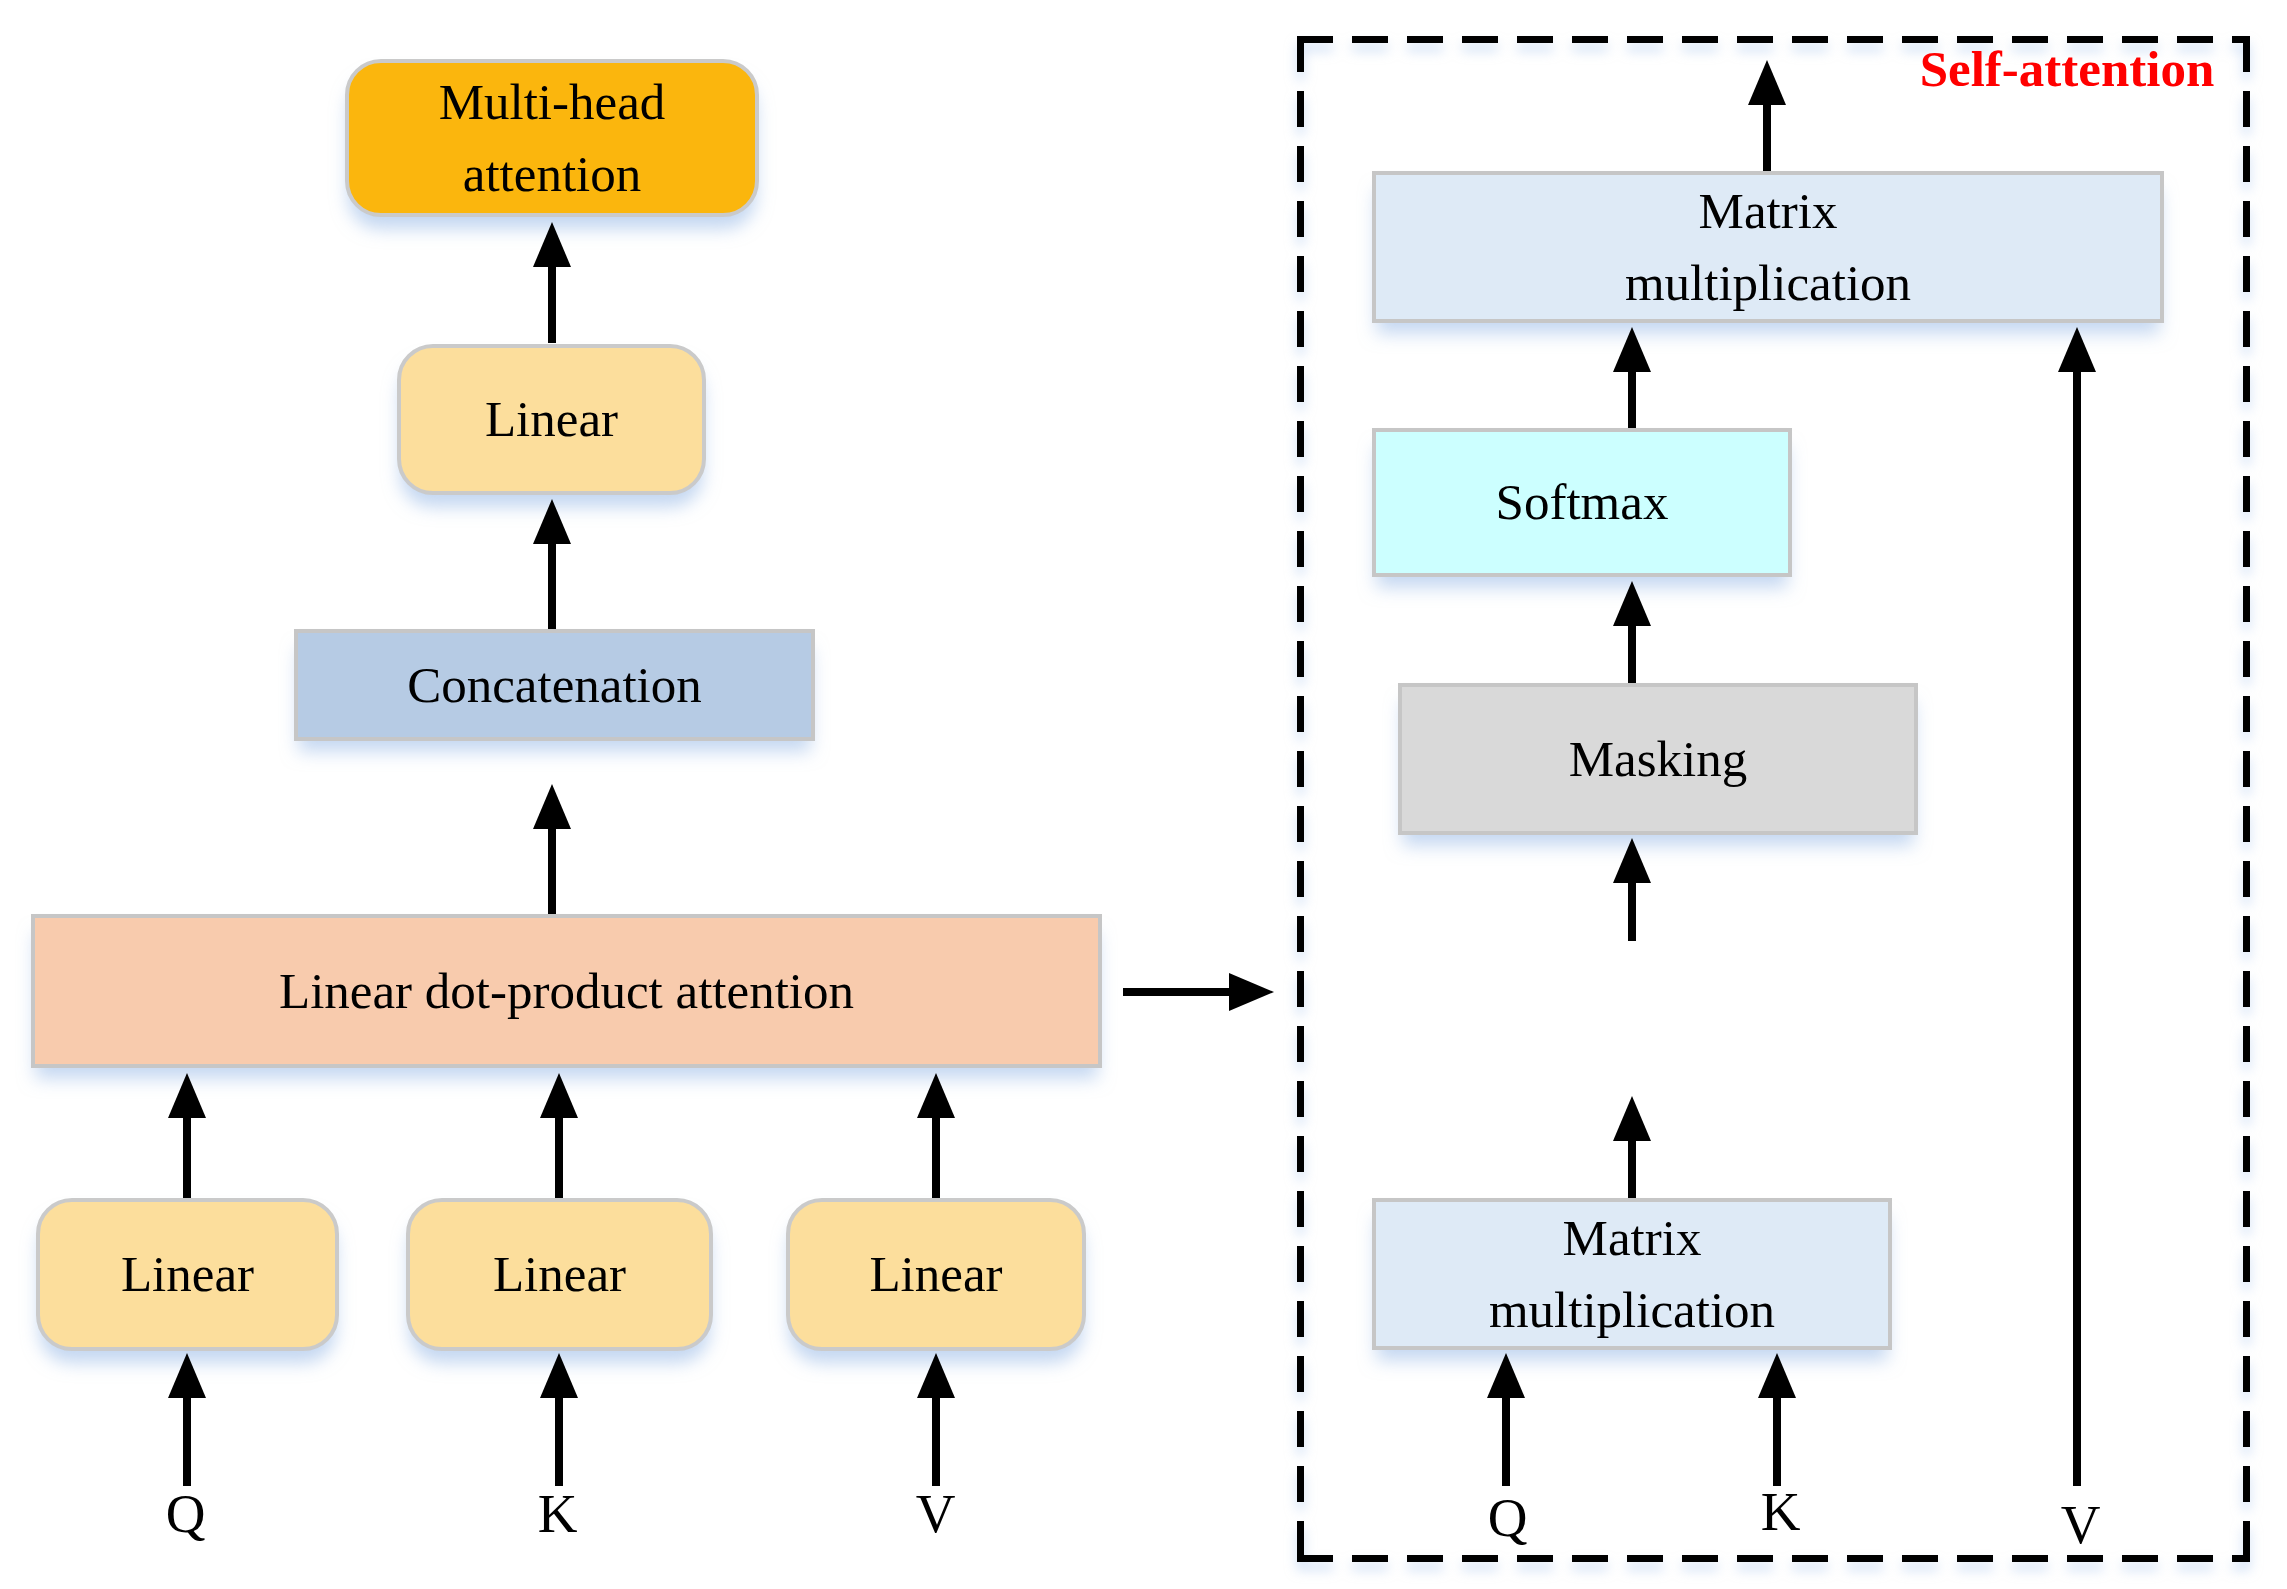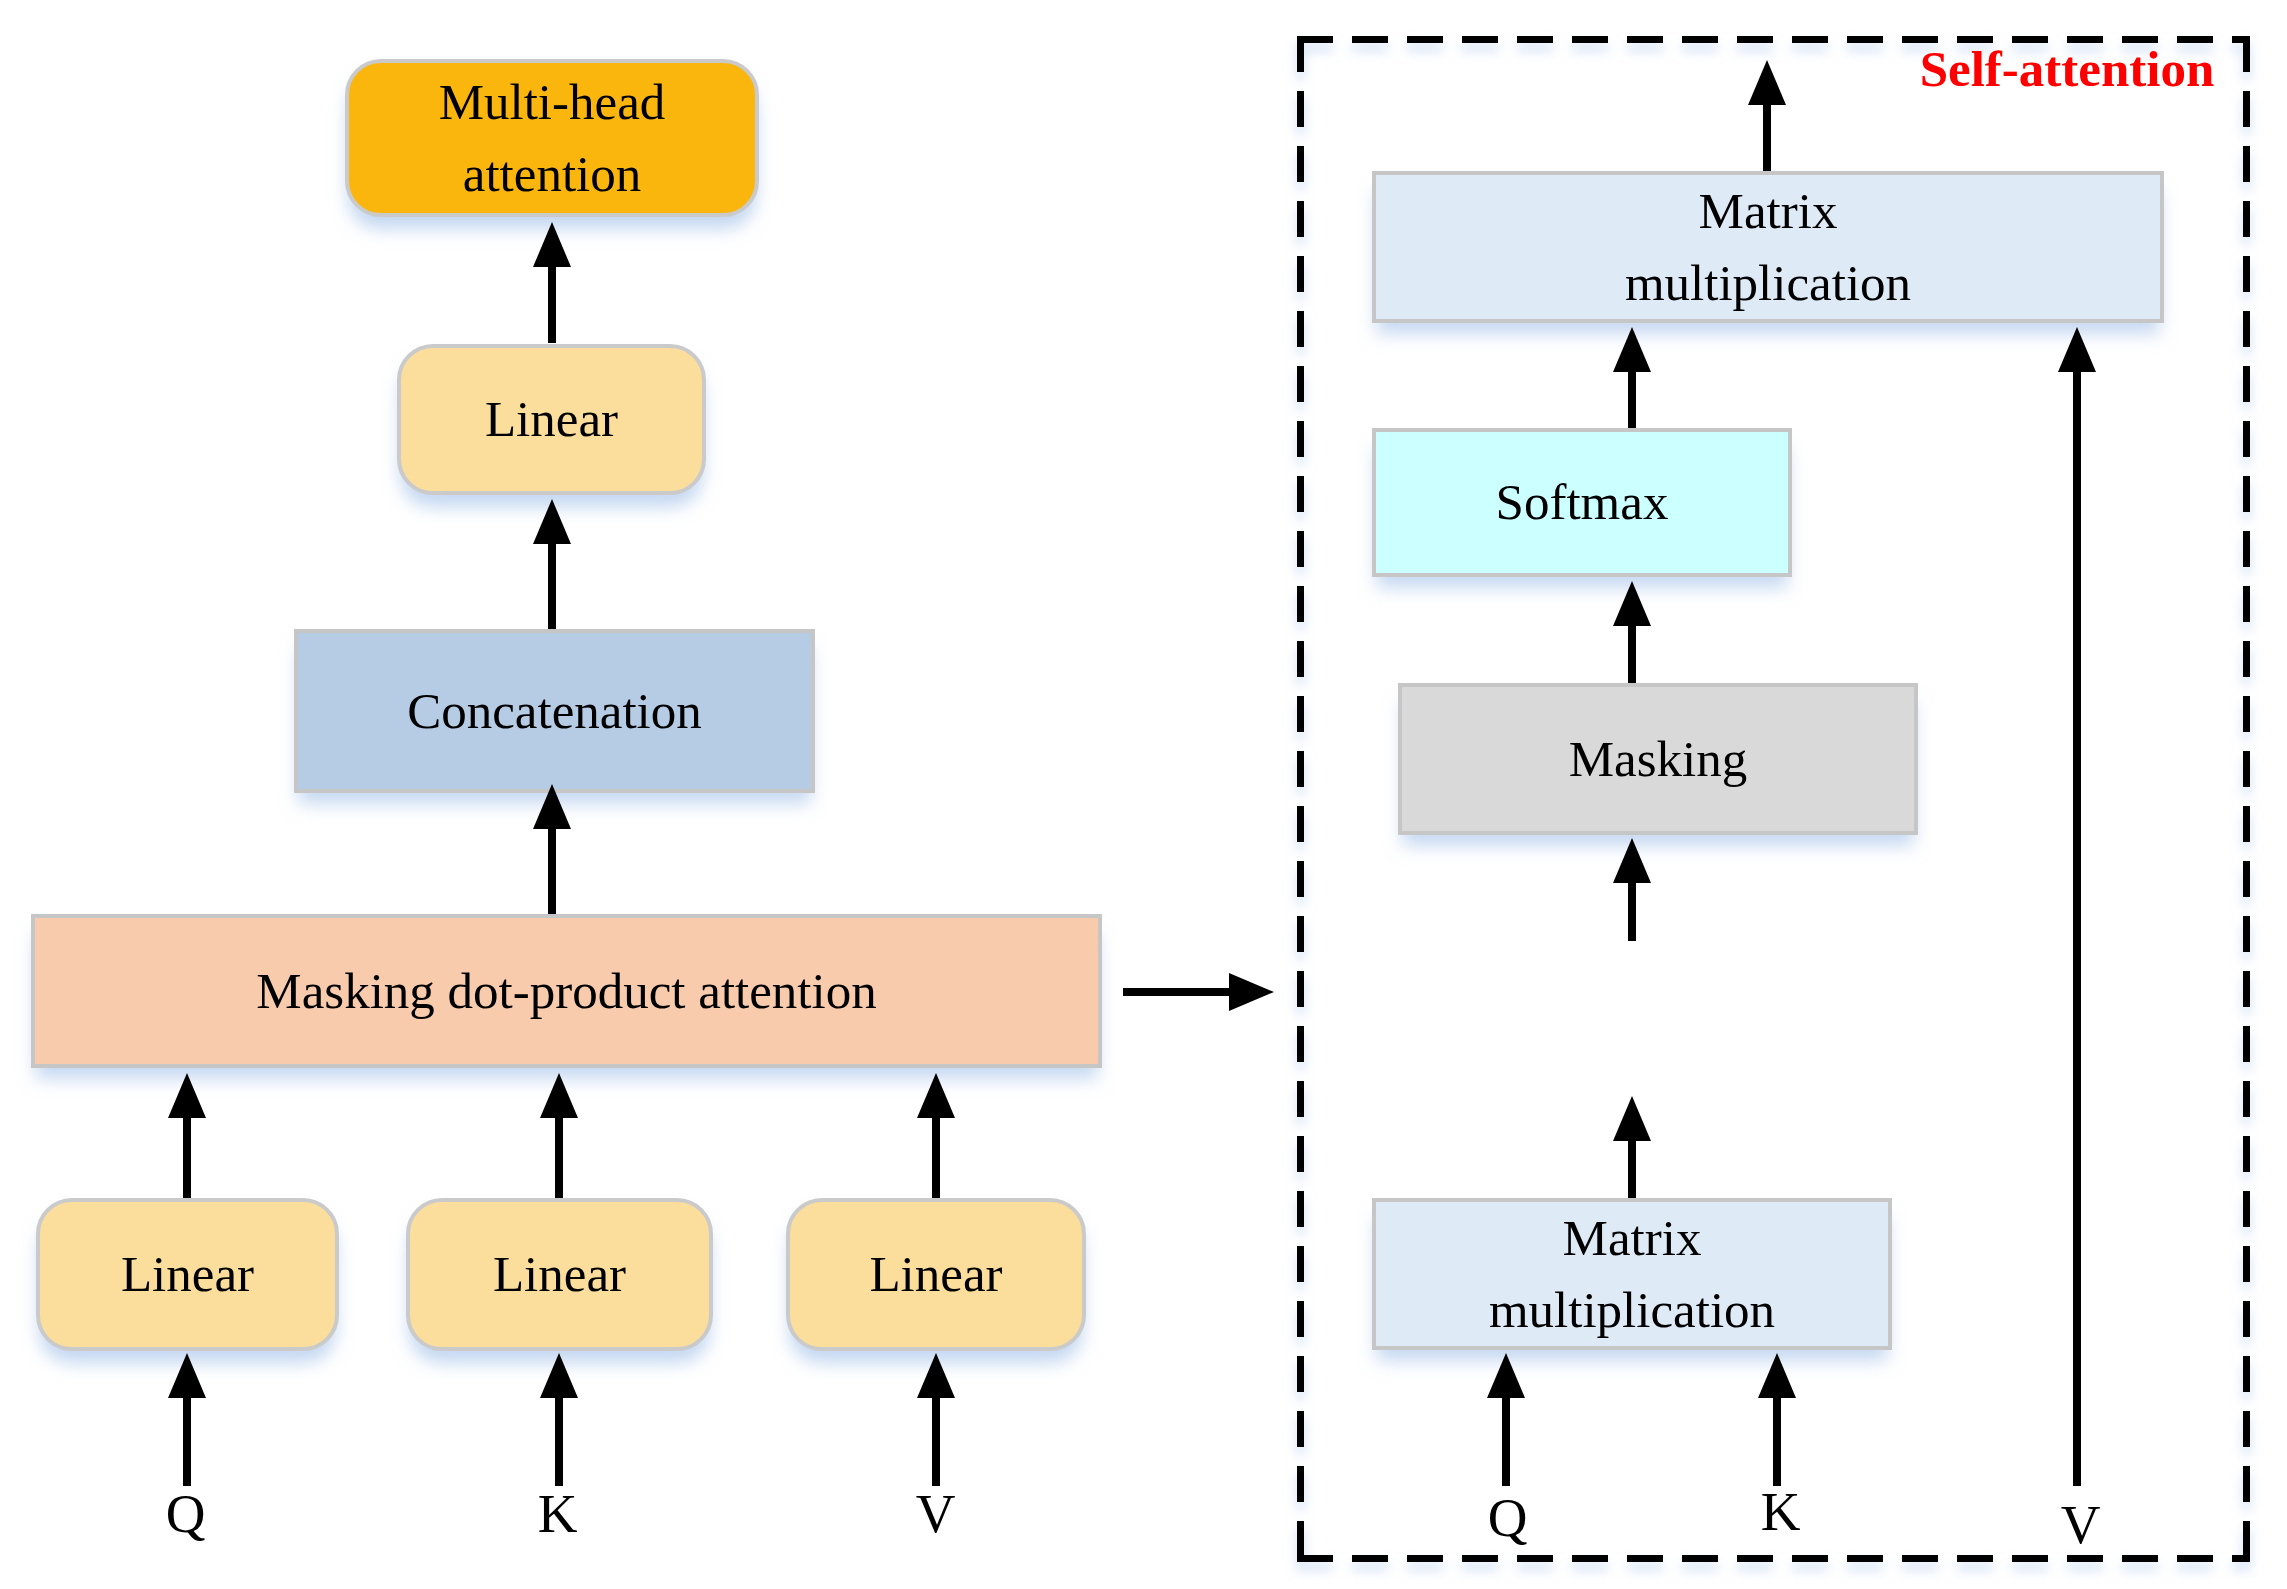--- a/index.html
+++ b/index.html
@@ -85,31 +85,31 @@
 
   <div class="node round" style="left: 397px; top: 344px; width: 309px; height: 151px; background-color: rgb(252, 222, 156);">
     <span>Linear</span>
   </div>
 
   <div class="arrow up" style="left:533px;top:499px;height:130px;">
       <i class="head"></i>
       <i class="shaft"></i>
     </div>
 
-  <div class="node" style="left: 294px; top: 629px; width: 521px; height: 164px; background-color: rgb(182, 203, 228); justify-content: center;">
+  <div class="node" style="left: 294px; top: 629px; width: 521px; height: 112px; background-color: rgb(182, 203, 228); justify-content: center;">
     <span>Concatenation</span>
   </div>
 
   <div class="arrow up" style="left:533px;top:784px;height:130px;">
       <i class="head"></i>
       <i class="shaft"></i>
     </div>
 
   <div class="node" style="left: 31px; top: 914px; width: 1071px; height: 154px; background-color: rgb(248, 203, 173);">
-    <span>Masking dot-product attention</span>
+    <span>Linear dot-product attention</span>
   </div>
 
   <div class="arrow up" style="left:168px;top:1073px;height:125px;">
       <i class="head"></i>
       <i class="shaft"></i>
     </div>
   <div class="arrow up" style="left:540px;top:1073px;height:125px;">
       <i class="head"></i>
       <i class="shaft"></i>
     </div>

